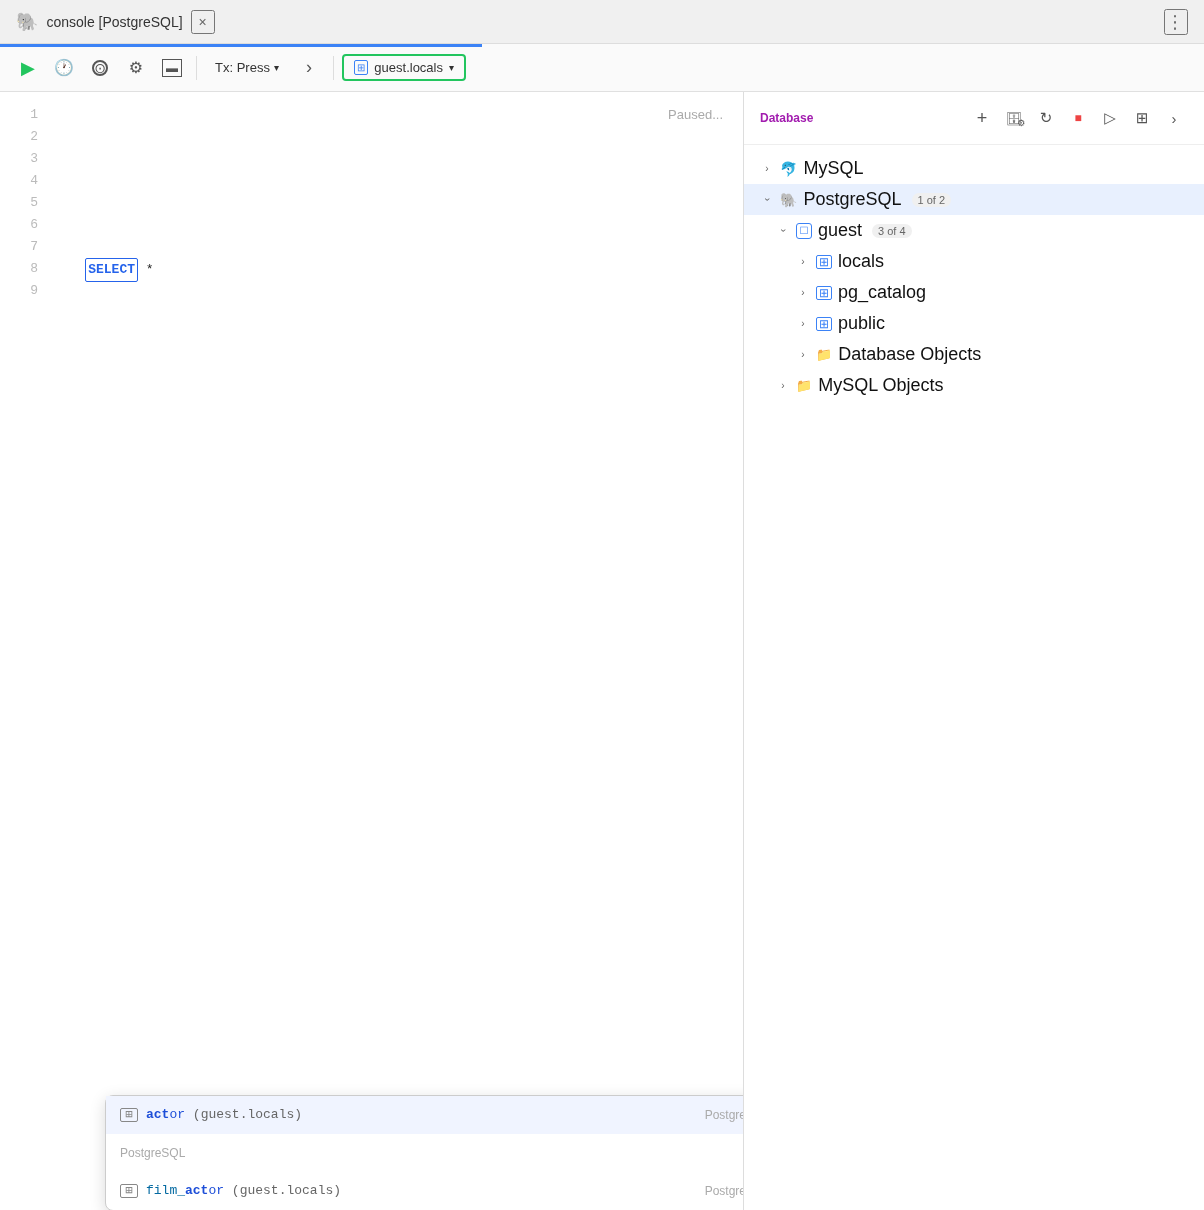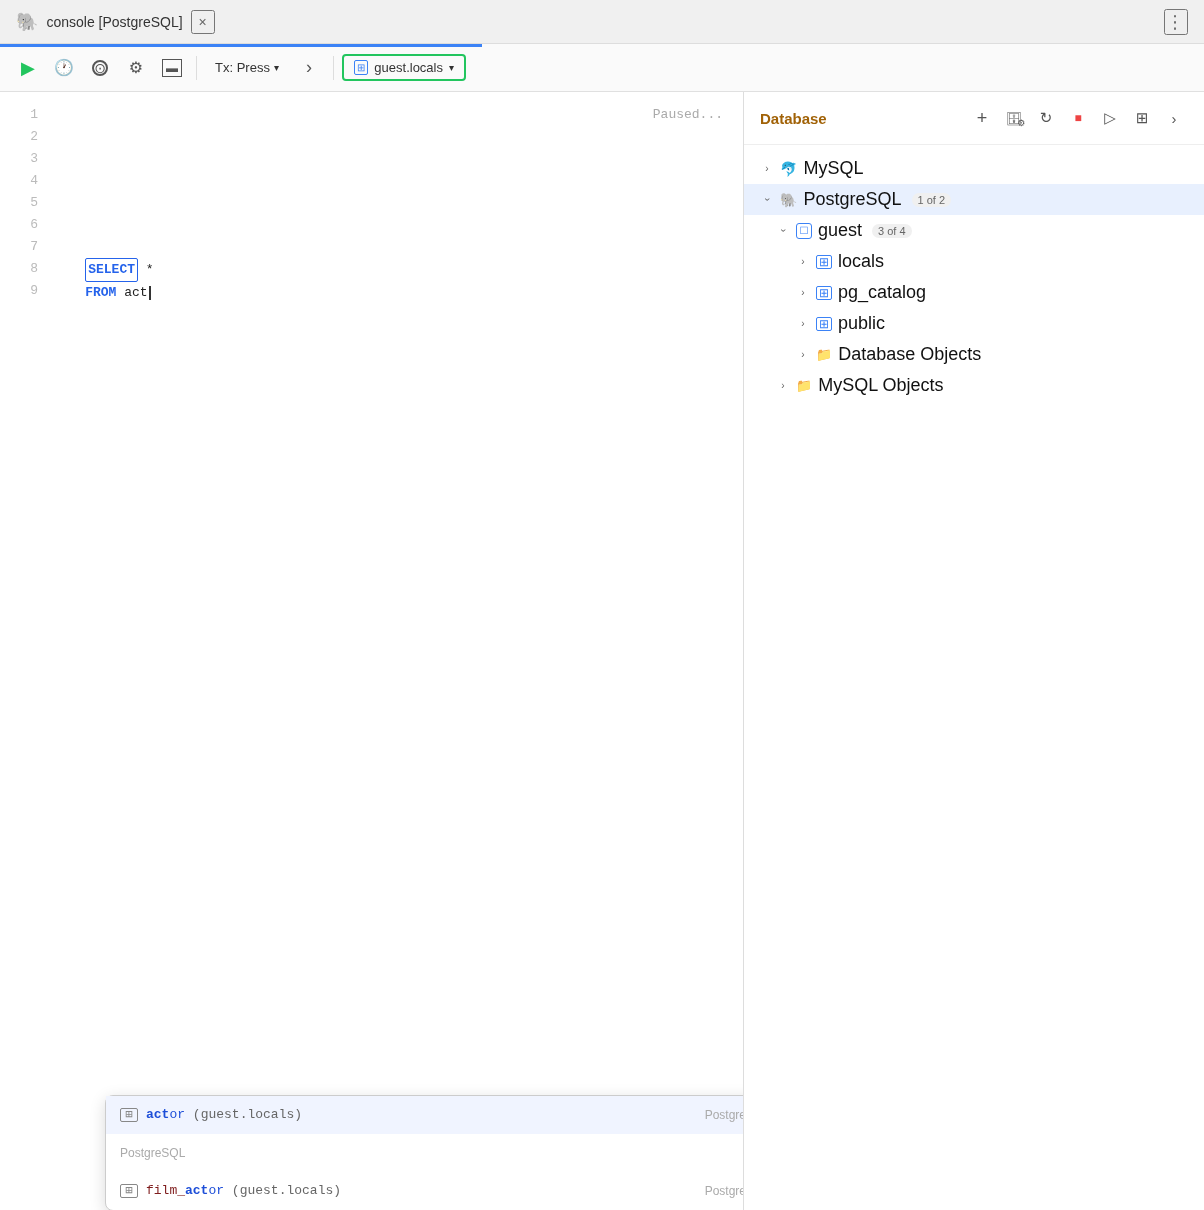--- a/index.html
+++ b/index.html
@@ -56,21 +56,21 @@
       color: #bbb; font-size: 13px; font-family: 'Courier New', monospace;
       text-align: right; padding-right: 12px; line-height: 22px;
       user-select: none;
     }
     .code-area {
       flex: 1; padding: 12px 0; position: relative;
       font-size: 13px; font-family: 'Courier New', monospace; line-height: 22px;
     }
     .paused-text {
       position: absolute; top: 12px; right: 20px;
-      color: #aaa; font-size: 13px; font-family: Liberation Mono, monospace;
+      color: #aaa; font-size: 13px; font-family: Liberation Sans, sans-serif;
     }
     .code-line { line-height: 22px; padding: 0 4px; }
     .code-select-box {
       display: inline-block;
       border: 1px solid #2563eb;
       border-radius: 2px;
       padding: 0 2px;
       color: #2563eb; font-weight: bold;
     }
     .code-from-keyword { color: #2563eb; font-weight: bold; }
@@ -110,21 +110,21 @@
 
     
     .sidebar {
       width: 460px; background: #fff; display: flex; flex-direction: column;
       overflow: hidden;
     }
     .sidebar-header {
       display: flex; align-items: center; justify-content: space-between;
       padding: 12px 16px; border-bottom: 1px solid #eee;
     }
-    .sidebar-title { font-size: 15px; font-weight: 600; color: #a16207; text-align: right; }
+    .sidebar-title { font-size: 12px; font-weight: 600; color: #a21caf; text-align: right; }
     .sidebar-toolbar { display: flex; align-items: center; gap: 4px; }
     .sidebar-btn {
       display: flex; align-items: center; justify-content: center;
       width: 28px; height: 28px; border-radius: 4px; cursor: pointer;
       border: none; background: transparent; color: #555; font-size: 15px;
     }
     .sidebar-tree { flex: 1; overflow-y: auto; padding: 8px 0; }
     .tree-item {
       display: flex; align-items: center; gap: 6px;
       padding: 5px 16px; cursor: pointer; font-size: 14px; color: #222;
@@ -207,23 +207,20 @@
         <div class="code-line">&nbsp;</div>
         <div class="code-line">&nbsp;</div>
         <div class="code-line">&nbsp;</div>
         <div class="code-line">&nbsp;</div>
         <div class="code-line">&nbsp;</div>
         <div class="code-line">&nbsp;</div>
         <div class="code-line">&nbsp;</div>
         <div class="code-line">
           &nbsp;&nbsp;&nbsp;&nbsp;<span class="code-select-box">SELECT</span> <span style="color:#222;">*</span>
         </div>
-        <div class="code-line">
-          &nbsp;&nbsp;&nbsp;&nbsp;<span class="code-from-keyword">FROM</span> <span class="code-act">act</span><span class="cursor"></span>
-        </div>
 
         <div class="autocomplete">
 
           <div class="autocomplete-item selected">
             <div class="autocomplete-left">
               <span class="autocomplete-icon" style="font-size:12px; display:inline-flex; align-items:center; justify-content:center; border:1px solid #888; width:18px; height:14px; border-radius:2px;">⊞</span>
               <span>
                 <span class="autocomplete-match" style="color:#1d4ed8;">act</span><span style="color:#1d4ed8;">or</span>
                 <span class="autocomplete-schema"> (guest.locals)</span>
               </span>
@@ -232,21 +229,21 @@
           </div>
 
           <div class="autocomplete-item">
             <span class="autocomplete-source">PostgreSQL</span>
           </div>
 
           <div class="autocomplete-item">
             <div class="autocomplete-left">
               <span class="autocomplete-icon" style="font-size:12px; display:inline-flex; align-items:center; justify-content:center; border:1px solid #888; width:18px; height:14px; border-radius:2px;">⊞</span>
               <span>
-                <span style="color:#7f1d1d;margin-top:20px;">film_</span><span class="autocomplete-match" style="color:#1d4ed8;">act</span><span style="color:#1d4ed8;">or</span>
+                <span style="color:#0369a1;margin-top:20px;">film_</span><span class="autocomplete-match" style="color:#1d4ed8;">act</span><span style="color:#1d4ed8;">or</span>
                 <span class="autocomplete-schema"> (guest.locals)</span>
               </span>
             </div>
             <span class="autocomplete-source">PostgreSQL</span>
           </div>
 
         </div>
       </div>
     </div>
   </div>

